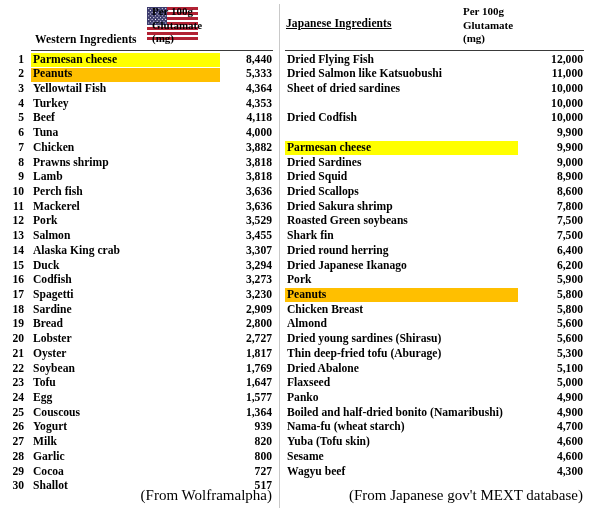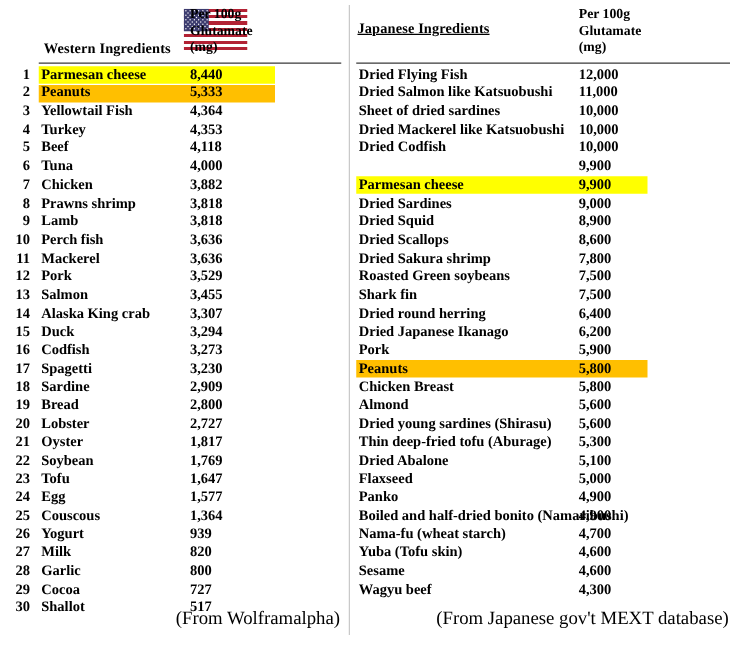--- a/index.html
+++ b/index.html
@@ -147,21 +147,21 @@
   }
   .name {
     position: absolute;
     z-index: 1;
   }
   .panel-left  .name { left: 33px; }
   .panel-right .name { left: 6px; }
 
   .value {
     position: absolute;
-    text-align: left;
+    text-align: right;
     z-index: 1;
   }
   .panel-left  .value { right: 6px;  width: 120px; }
   .panel-right .value { right: 17px; width: 120px; }
 
   
   .source {
     position: absolute;
     font-size: 15px;
     font-weight: normal;
@@ -427,21 +427,20 @@
         </div>
         <div class="row">
           <div class="name">Dried Salmon like Katsuobushi</div>
           <div class="value">11,000</div>
         </div>
         <div class="row">
           <div class="name">Sheet of dried sardines</div>
           <div class="value">10,000</div>
         </div>
         <div class="row">
-          <div class="name">Dried Mackerel like Katsuobushi</div>
           <div class="value">10,000</div>
         </div>
         <div class="row">
           <div class="name">Dried Codfish</div>
           <div class="value">10,000</div>
         </div>
         <div class="row">
           <div class="value">9,900</div>
         </div>
         <div class="row hl-yellow">

